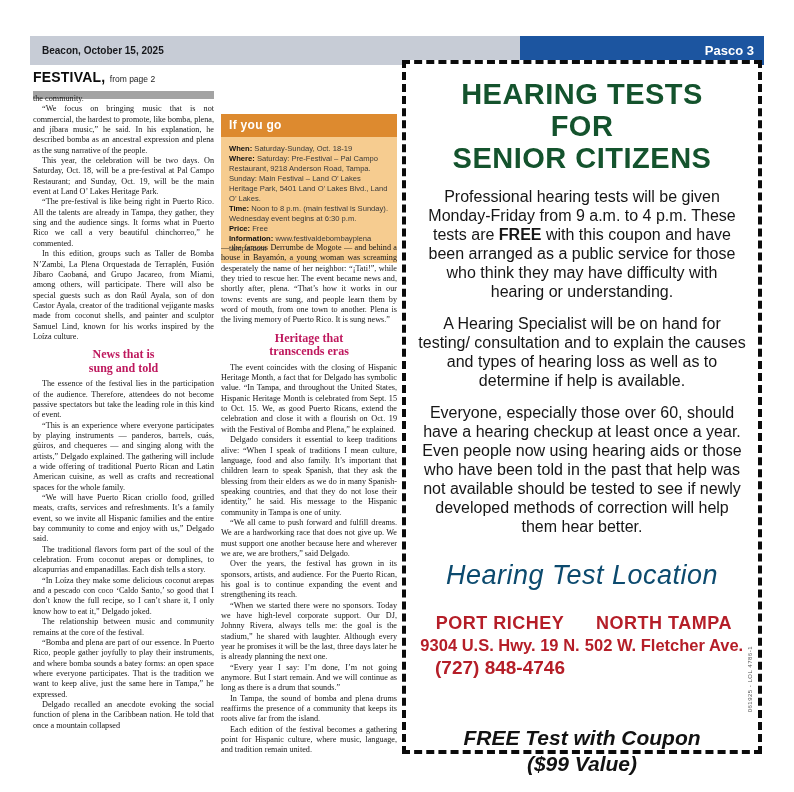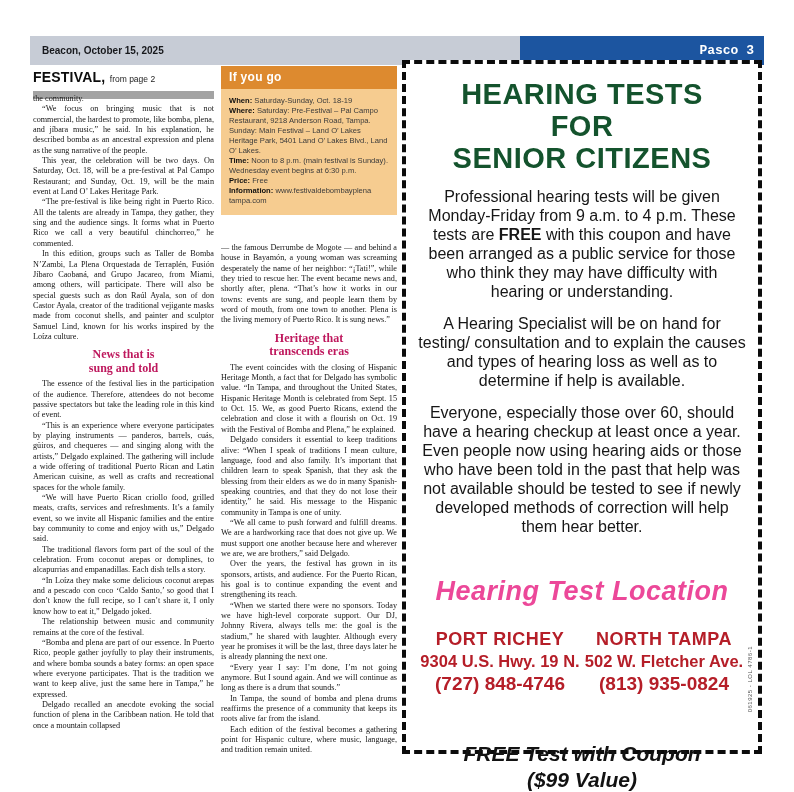--- a/index.html
+++ b/index.html
@@ -8,21 +8,21 @@
     font-family:"Liberation Serif", serif;color:#1a1a1a;overflow:hidden;
   }
   
   .masthead{position:absolute;left:30px;top:36px;width:734px;height:29px;display:flex;}
   .masthead-left{
     flex:1;background:#c7ccd6;display:flex;align-items:center;padding-left:12px;
     font-family:"Liberation Sans", sans-serif;font-weight:bold;font-size:10px;color:#17181c;
   }
   .masthead-right{
     width:234px;background:#1c55a0;display:flex;align-items:center;justify-content:flex-end;
-    padding-right:10px;font-family:Liberation Mono, monospace;font-weight:bold;font-size:13px;color:#ffffff;
+    padding-right:10px;font-family:Liberation Sans, sans-serif;font-weight:bold;font-size:13px;color:#ffffff;
   }
   
   .slug{
     position:absolute;left:33px;top:68px;width:181px;border-bottom:8px solid #a3a3a3;
     padding-bottom:5px;font-family:"Liberation Sans", sans-serif;
   }
   .slug .word{font-weight:bold;font-size:14px;letter-spacing:.2px;color:#0c0c0c;}
   .slug .cont{font-size:8.5px;color:#222;}
   
   .col{position:absolute;font-size:8.2px;line-height:10.35px;text-align:justify;color:#151515;}
@@ -31,38 +31,38 @@
   .col .subhead{
     font-weight:bold;font-size:12px;line-height:13.5px;text-align:center;
     white-space:pre-line;margin:6px 0 4px 0;color:#be185d;
   }
   #col-left{left:33px;top:94px;width:181px;}
   #col-mid{left:221px;top:208px;width:176px;margin-top:35px;}
   
   .iyg{position:absolute;left:221px;top:66px;width:176px;font-family:"Liberation Sans", sans-serif;}
   .iyg-header{
     background:#dd8a2f;color:#ffffff;font-weight:bold;font-size:12px;
-    padding:4px 8px 5px 8px;letter-spacing:.3px;
+    padding:4px 8px 5px 8px;letter-spacing:.3px;margin-top:48px;
   }
   .iyg-body{background:#f6cc90;padding:7px 8px 9px 8px;font-size:7.6px;line-height:10px;color:#3a3a3a;}
   .iyg-body .lbl{font-weight:bold;color:#111;}
   
   .coupon{
     position:absolute;left:402px;top:60px;width:360px;height:694px;box-sizing:border-box;
     border:4px dashed #0b0b0b;background:#ffffff;font-family:"Liberation Sans", sans-serif;
     text-align:center;padding:10px 12px 0 12px;
   }
   .coupon-headline{
     color:#14532d;font-weight:bold;font-size:29px;line-height:32px;letter-spacing:.5px;
     white-space:pre-line;margin-top:4px;
   }
   .coupon p.adp{font-size:16px;line-height:19px;color:#161616;margin:13px 0 0 0;}
   .coupon p.adp b{font-weight:bold;}
   .loc-title{
-    color:#ec4899;font-weight:bold;font-style:italic;font-size:27px;margin-top:40px;letter-spacing:.5px;
+    color:#0c4a6e;font-weight:normal;font-style:italic;font-size:27px;margin-top:24px;letter-spacing:.5px;
   }
   .loc-row{display:flex;margin-top:22px;}
   .loc{flex:1;color:#b51e28;font-weight:bold;}
   .loc .name{font-size:18px;letter-spacing:.5px;}
   .loc .addr{font-size:16.5px;margin-top:2px;}
   .loc .phone{font-size:19px;margin-top:2px;}
   .free-test{color:#121212;font-weight:bold;font-style:italic;font-size:21px;line-height:26px;margin-top:46px;}
   .side-code{
     position:absolute;right:5px;bottom:38px;font-size:6px;color:#555;
     writing-mode:vertical-rl;transform:rotate(180deg);letter-spacing:.5px;
@@ -113,21 +113,21 @@
 
 <div class="col" id="col-mid">
   <p class="noindent">— the famous Derrumbe de Mogote — and behind a house in Bayamón, a young woman was screaming desperately the name of her neighbor: “¡Tati!”, while they tried to rescue her. The event became news and, shortly after, plena. “That’s how it works in our towns: events are sung, and people learn them by word of mouth, from one town to another. Plena is the living memory of Puerto Rico. It is sung news.”</p>
   <div class="subhead">Heritage that
 transcends eras</div>
   <p>The event coincides with the closing of Hispanic Heritage Month, a fact that for Delgado has symbolic value. “In Tampa, and throughout the United States, Hispanic Heritage Month is celebrated from Sept. 15 to Oct. 15. We, as good Puerto Ricans, extend the celebration and close it with a flourish on Oct. 19 with the Festival of Bomba and Plena,” he explained.</p>
   <p>Delgado considers it essential to keep traditions alive: “When I speak of traditions I mean culture, language, food and also family. It’s important that children learn to speak Spanish, that they ask the blessing from their elders as we do in many Spanish-speaking countries, and that they do not lose their identity,” he said. His message to the Hispanic community in Tampa is one of unity.</p>
   <p>“We all came to push forward and fulfill dreams. We are a hardworking race that does not give up. We must support one another because here and wherever we are, we are brothers,” said Delgado.</p>
   <p>Over the years, the festival has grown in its sponsors, artists, and audience. For the Puerto Rican, his goal is to continue expanding the event and strengthening its reach.</p>
   <p>“When we started there were no sponsors. Today we have high-level corporate support. Our DJ, Johnny Rivera, always tells me: the goal is the stadium,” he shared with laughter. Although every year he promises it will be the last, three days later he is already planning the next one.</p>
-  <p>“Every year I say: I’m done, I’m not going anymore. But I sound again. And we will continue as long as there is a drum that sounds.”</p>
+  <p>“Every year I say: I’m done, I’m not going anymore. But I start remain. And we will continue as long as there is a drum that sounds.”</p>
   <p>In Tampa, the sound of bomba and plena drums reaffirms the presence of a community that keeps its roots alive far from the island.</p>
   <p>Each edition of the festival becomes a gathering point for Hispanic culture, where music, language, and tradition remain united.</p>
 </div>
 
 <div class="coupon">
   <div class="coupon-headline">HEARING TESTS
 FOR
 SENIOR CITIZENS</div>
   <p class="adp"><span>Professional hearing tests will be given Monday-Friday from 9 a.m. to 4 p.m. These tests are </span><b>FREE</b><span> with this coupon and have been arranged as a public service for those who think they may have difficulty with hearing or understanding.</span></p>
   <p class="adp">A Hearing Specialist will be on hand for testing/ consultation and to explain the causes and types of hearing loss as well as to determine if help is available.</p>
@@ -135,21 +135,20 @@
   <div class="loc-title">Hearing Test Location</div>
   <div class="loc-row">
     <div class="loc">
       <div class="name">PORT RICHEY</div>
       <div class="addr">9304 U.S. Hwy. 19 N.</div>
       <div class="phone">(727) 848-4746</div>
     </div>
     <div class="loc">
       <div class="name">NORTH TAMPA</div>
       <div class="addr">502 W. Fletcher Ave.</div>
-      <div class="phone">(813) 935-0824</div>
     </div>
   </div>
   <div class="free-test">
     <div>FREE Test with Coupon</div>
     <div>($99 Value)</div>
   </div>
   <div class="side-code">061925 - LOL    4786-1</div>
 </div>
 
 </body></html>

